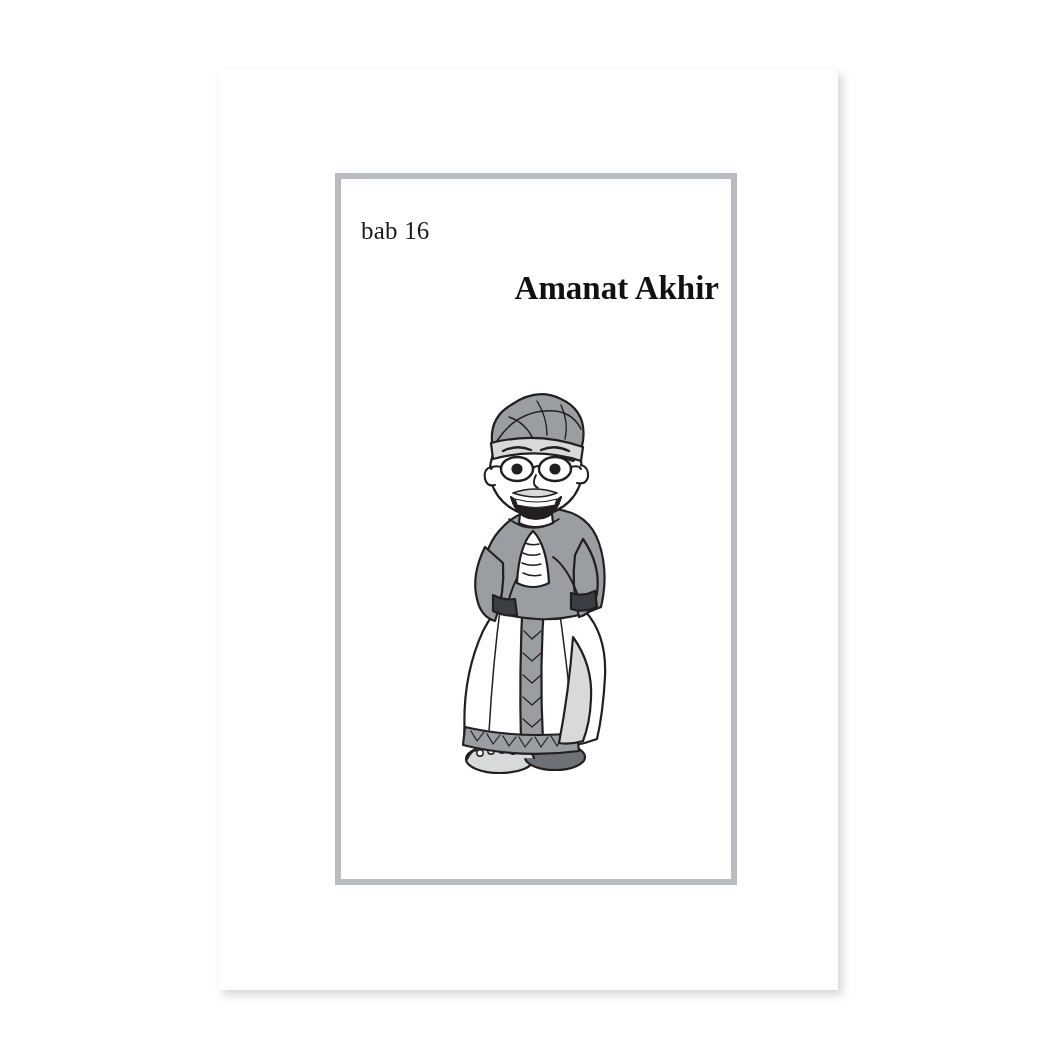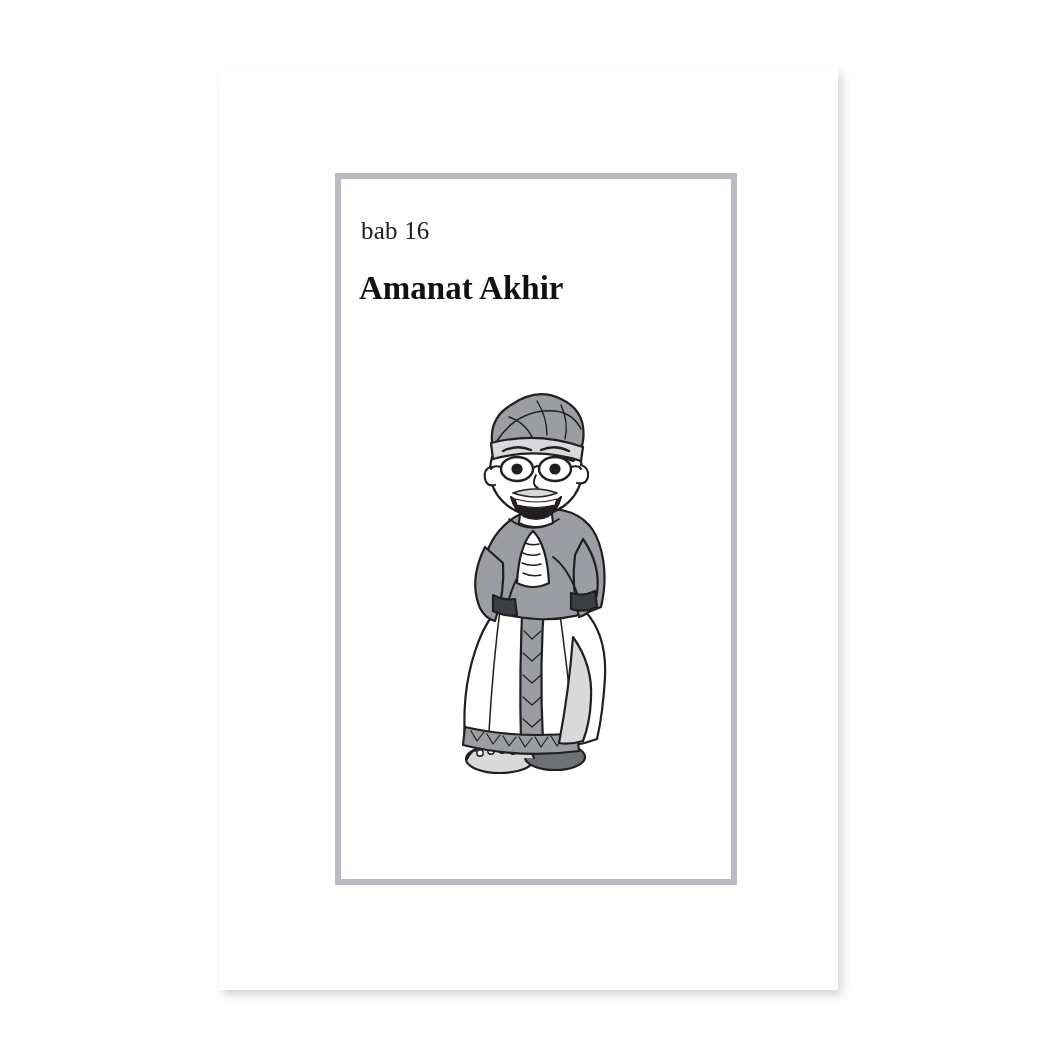--- a/index.html
+++ b/index.html
@@ -51,21 +51,21 @@
     letter-spacing: 0.2px;
     font-family: "Liberation Serif", serif;
     text-align: right;
   }
 
   .chapter-title {
     position: absolute;
     left: 140px;
     top: 198px;
     width: 360px;
-    text-align: left;
+    text-align: right;
     font-size: 33px;
     font-weight: bold;
     line-height: 1.33;
     color: #111111;
     font-family: "Liberation Serif", serif;
   }
 
   .illustration {
     position: absolute;
     left: 186px;

